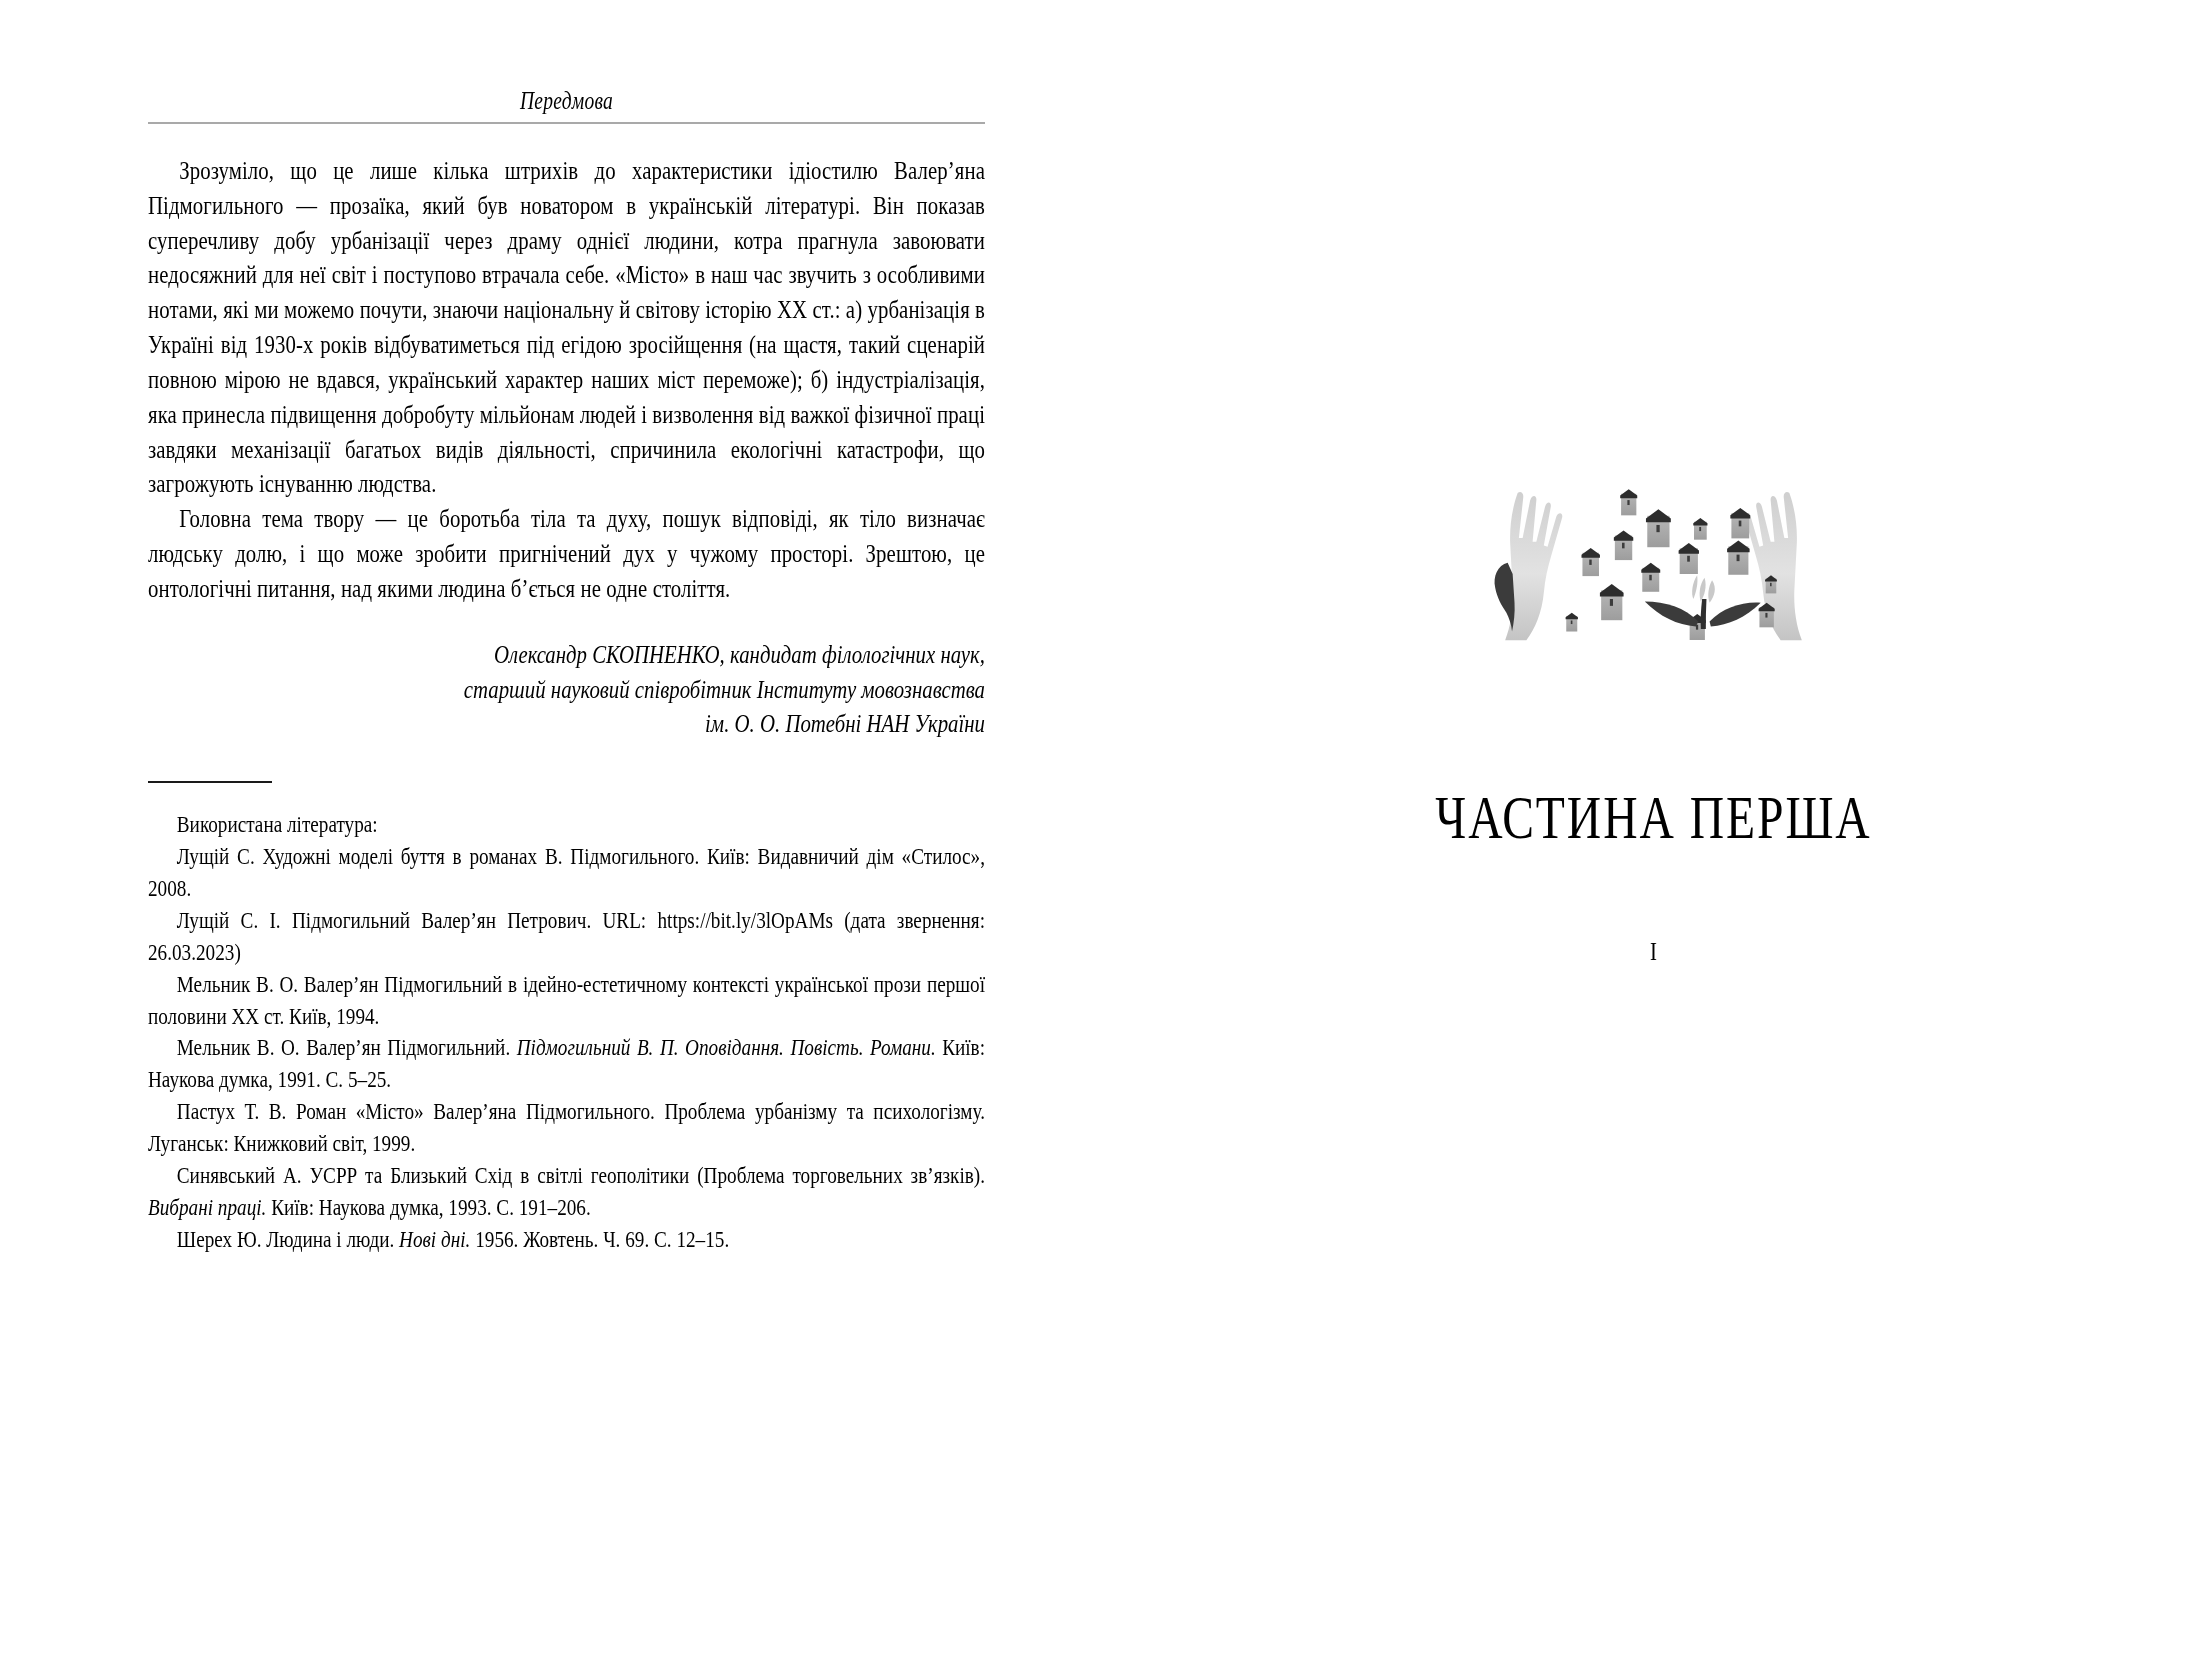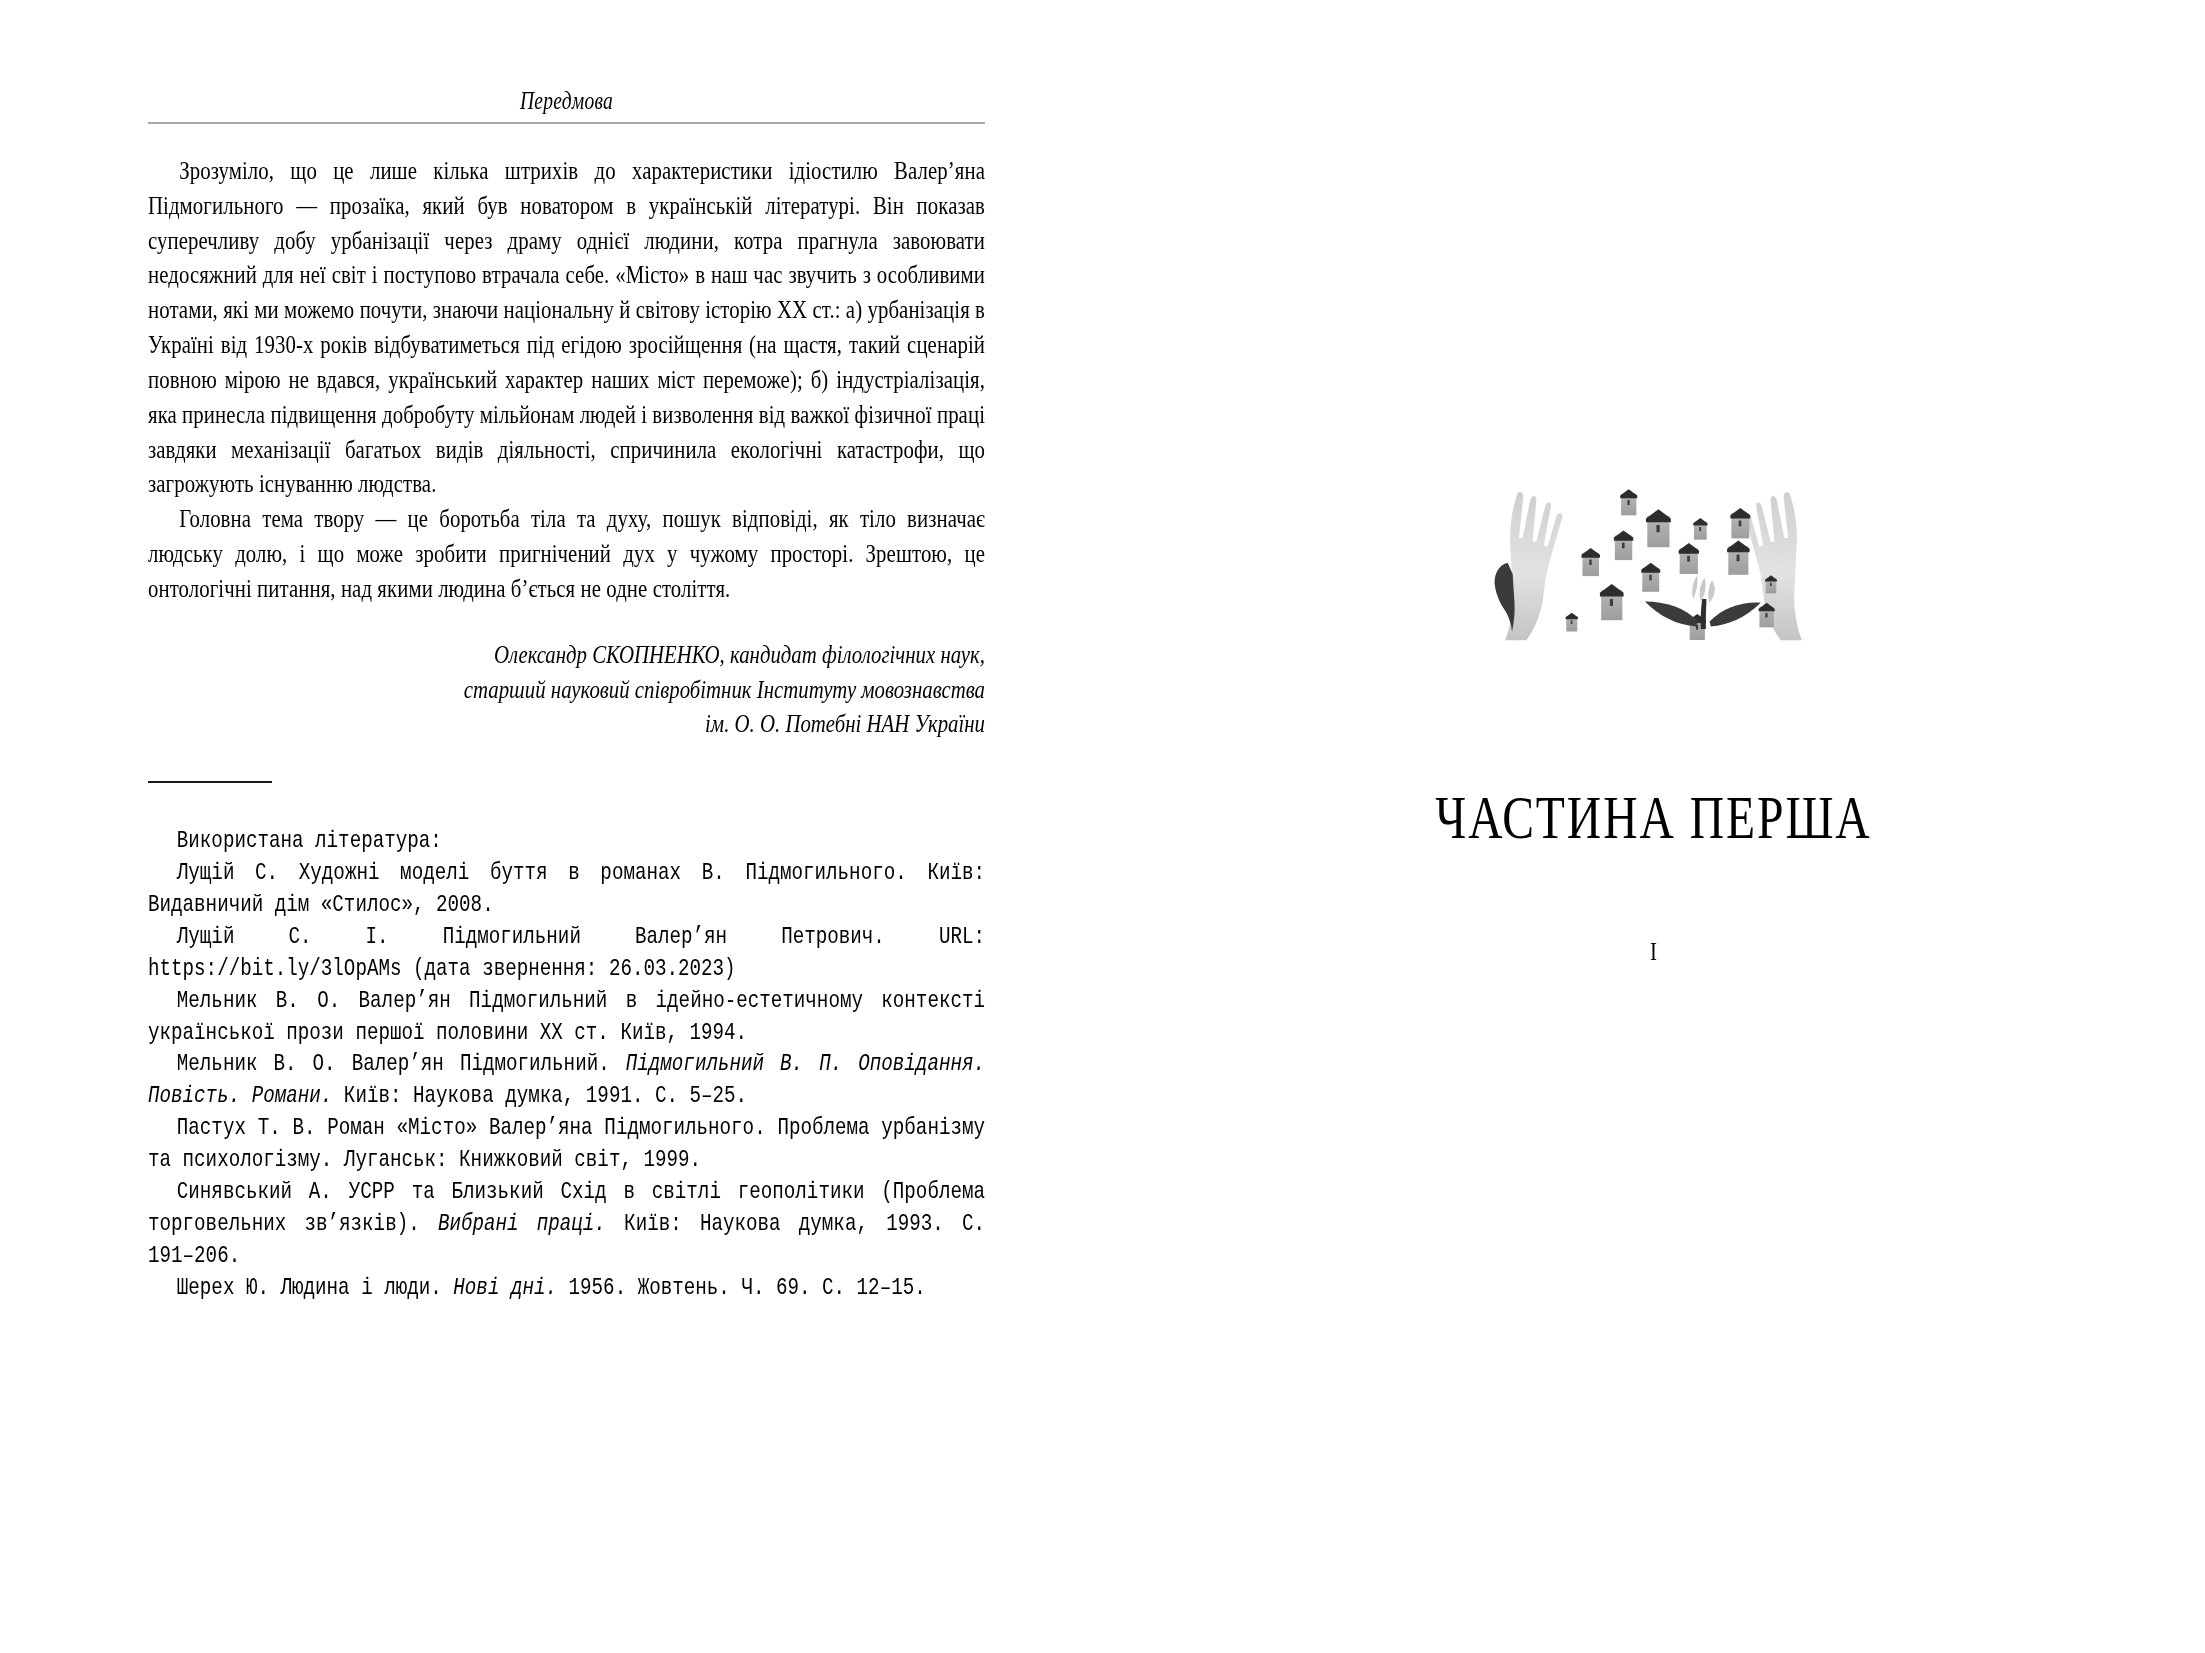--- a/index.html
+++ b/index.html
@@ -88,22 +88,21 @@
   }
 
   .short-rule {
     margin-top: 39px;
     width: 124px;
     height: 1.9px;
     background: #1a1a1a;
   }
 
   .biblio {
-    margin-top: 42px;
-    font-family: Liberation Mono, monospace;
+    margin-top: 26px;
   }
   .biblio p {
     margin: 0;
     font-size: 24px;
     line-height: 1.33;
     text-align: justify;
     text-indent: 36px;
     transform: scaleX(0.80);
     transform-origin: left top;
     width: 125%;

